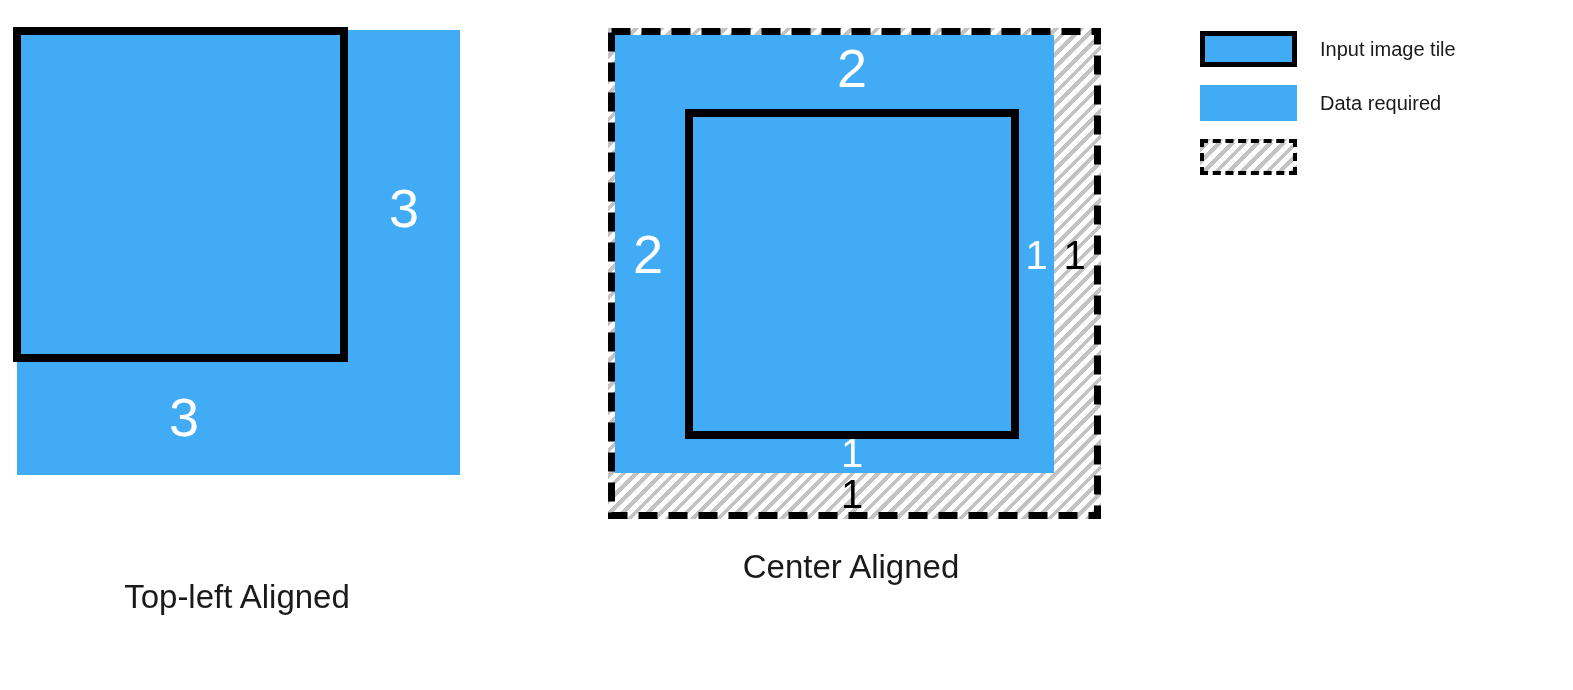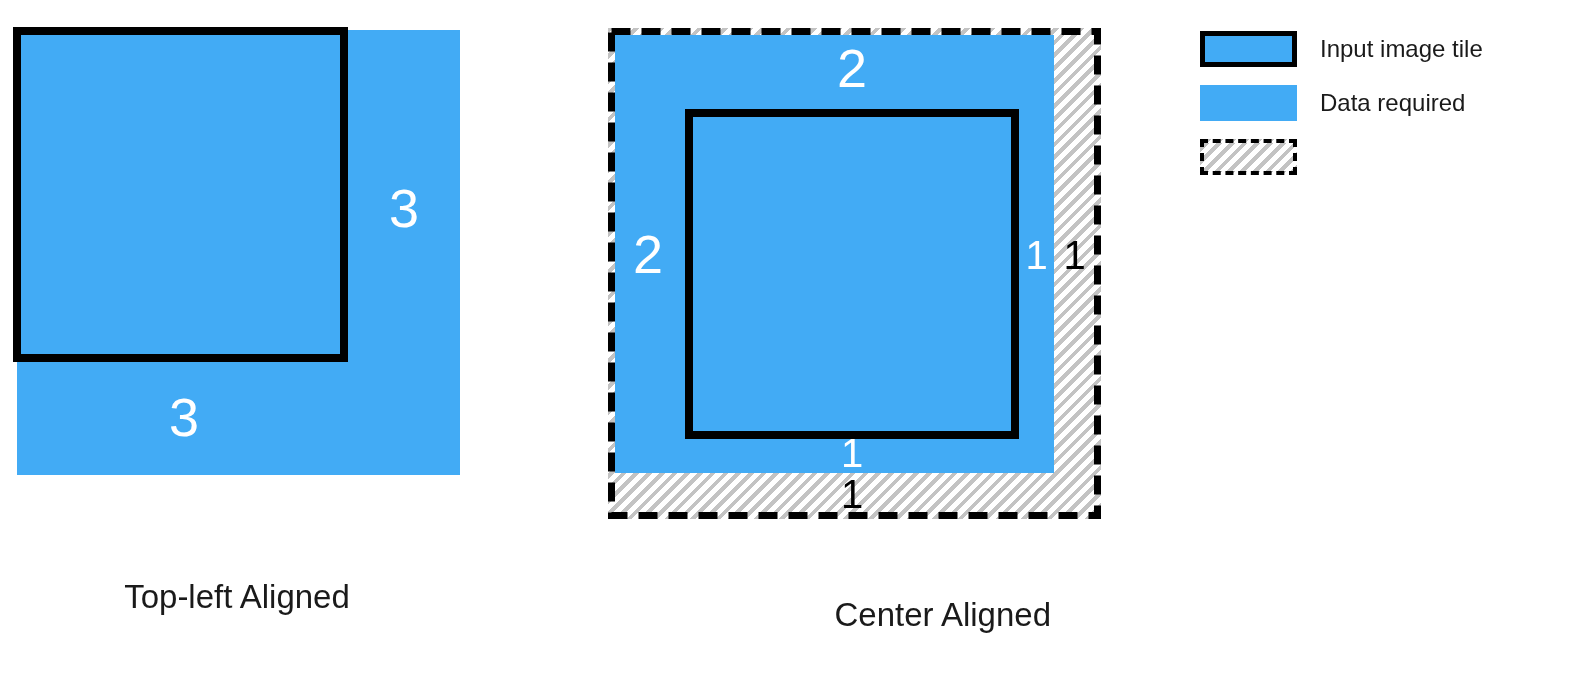--- a/index.html
+++ b/index.html
@@ -53,21 +53,21 @@
   .legend-swatch {
     width: 97px;
     height: 36px;
     box-sizing: border-box;
     flex: 0 0 auto;
   }
   .legend-swatch.tile   { border: 5px solid #000000; }
   .legend-swatch.loaded { border: 4px dashed #000000; }
   .legend-label {
     margin-left: 23px;
-    font-size: 24px;
+    font-size: 20px;
     color: var(--text, #1a1a1a);
     white-space: nowrap;
   }
 </style>
 </head>
 <body>
 
 <div class="canvas">
 
   <div class="abs blue" style="left:17px; top:30px; width:443px; height:445px;"></div>
@@ -114,17 +114,17 @@
   </div>
 
   <div class="legend-row" style="top:139px;">
     <div class="legend-swatch hatch loaded"></div>
   </div>
 
   <div class="abs caption" style="left:37px; top:575px; width:400px;">
     <div>Top-left Aligned</div>
   </div>
 
-  <div class="abs caption" style="left:651px; top:593px; width:400px;text-align:right;">
+  <div class="abs caption" style="left:651px; top:545px; width:400px;">
     <div>Center Aligned</div>
   </div>
 
 </div>
 
 </body></html>

